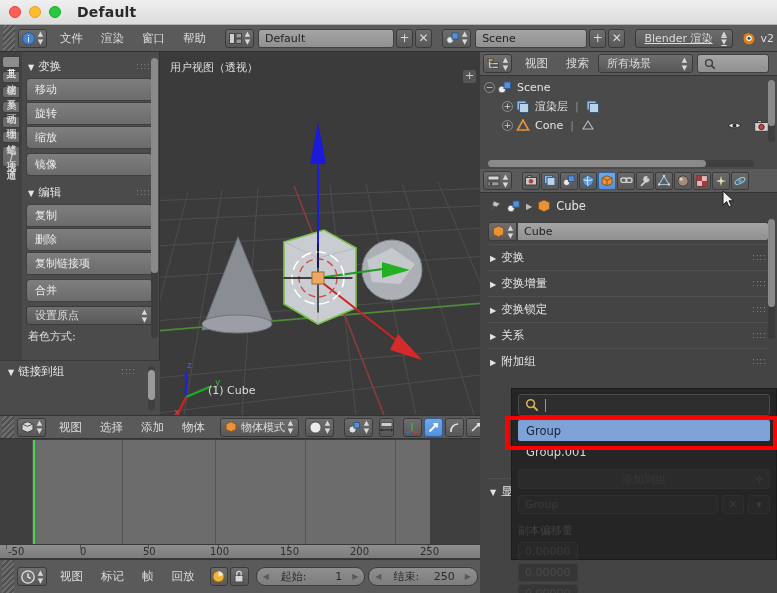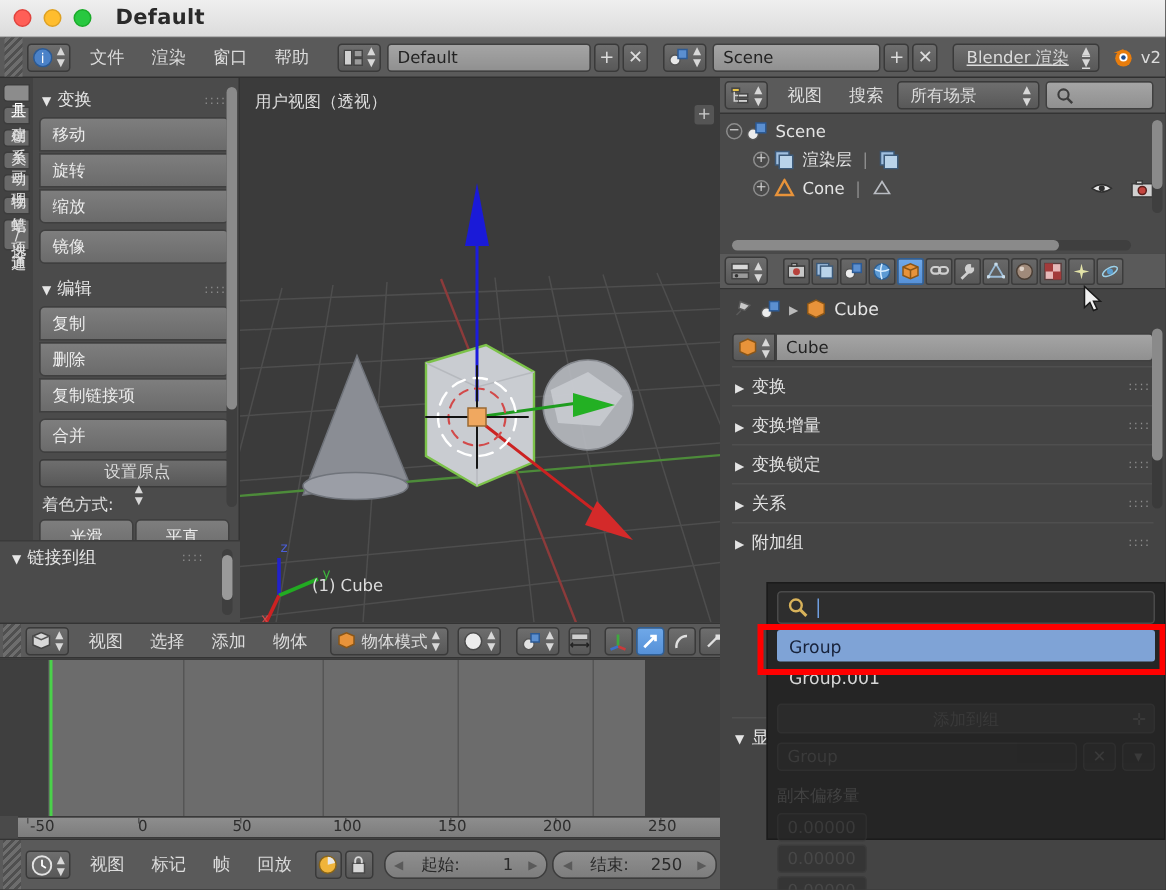--- a/index.html
+++ b/index.html
@@ -148,21 +148,21 @@
 
   
   #timeline { position: absolute; left: 0; top: 388px; width: 480px; height: 153px;
               background: #4a4a4a; overflow: hidden; }
   .tl-canvas { position: absolute; left: 0; top: 0; width: 480px; height: 104px;
                background: #3f3f3f; }
   .tl-range { position: absolute; top: 0; height: 104px; background: #6c6c6c; }
   .tl-grid { position: absolute; top: 0; width: 1px; height: 104px; background: #555; }
   .tl-play { position: absolute; top: 0; width: 2px; height: 104px; background: #4ad24a; }
   .tl-scrub {
-    position: absolute; left: 12px; top: 104px; width: 572px; height: 15px;
+    position: absolute; left: 0; top: 104px; width: 572px; height: 15px;
     background: linear-gradient(180deg,#8e8e8e,#7c7c7c);
     border-top: 1px solid #3a3a3a; border-bottom: 1px solid #3a3a3a;
   }
   .tl-tick { position: absolute; top: 1px; font-size: 10px; color: #2e2e2e; }
   .tl-tickmark { position: absolute; top: 0; width: 1px; height: 4px; background: #555; }
   .tlhead {
     position: absolute; left: 0; top: 119px; width: 480px; height: 34px;
     background: #5a5a5a; border-top: 1px solid #343434;
     display: flex; align-items: center; padding: 0 2px;
   }
@@ -426,30 +426,26 @@
 
           <div class="panel-head" style="margin-top:6px;">
             <span><span class="tri">▼</span><span>编辑</span></span>
             <span class="dots">::::</span>
           </div>
           <div class="tool-btn r-top">复制</div>
           <div class="tool-btn r-bot">删除</div>
           <div class="tool-btn r-none">复制链接项</div>
           <div class="tool-btn r-all" style="margin-top:4px;">合并</div>
 
-          <div class="dropdown" style="margin-top:4px;flex-direction:column;">
+          <div class="dropdown" style="margin-top:4px;">
             <span>设置原点</span>
             <span class="spin">▲<br>▼</span>
           </div>
 
           <div class="tool-label">着色方式:</div>
-          <div class="tool-half">
-            <div class="tool-btn r-all">光滑</div>
-            <div class="tool-btn r-all">平直</div>
-          </div>
 
           <div class="tsc">
               <i></i>
             </div>
         </div>
       </div>
 
       <div style="position:absolute;left:0;top:360px;width:160px;height:3px;"></div>
     </div>
 

